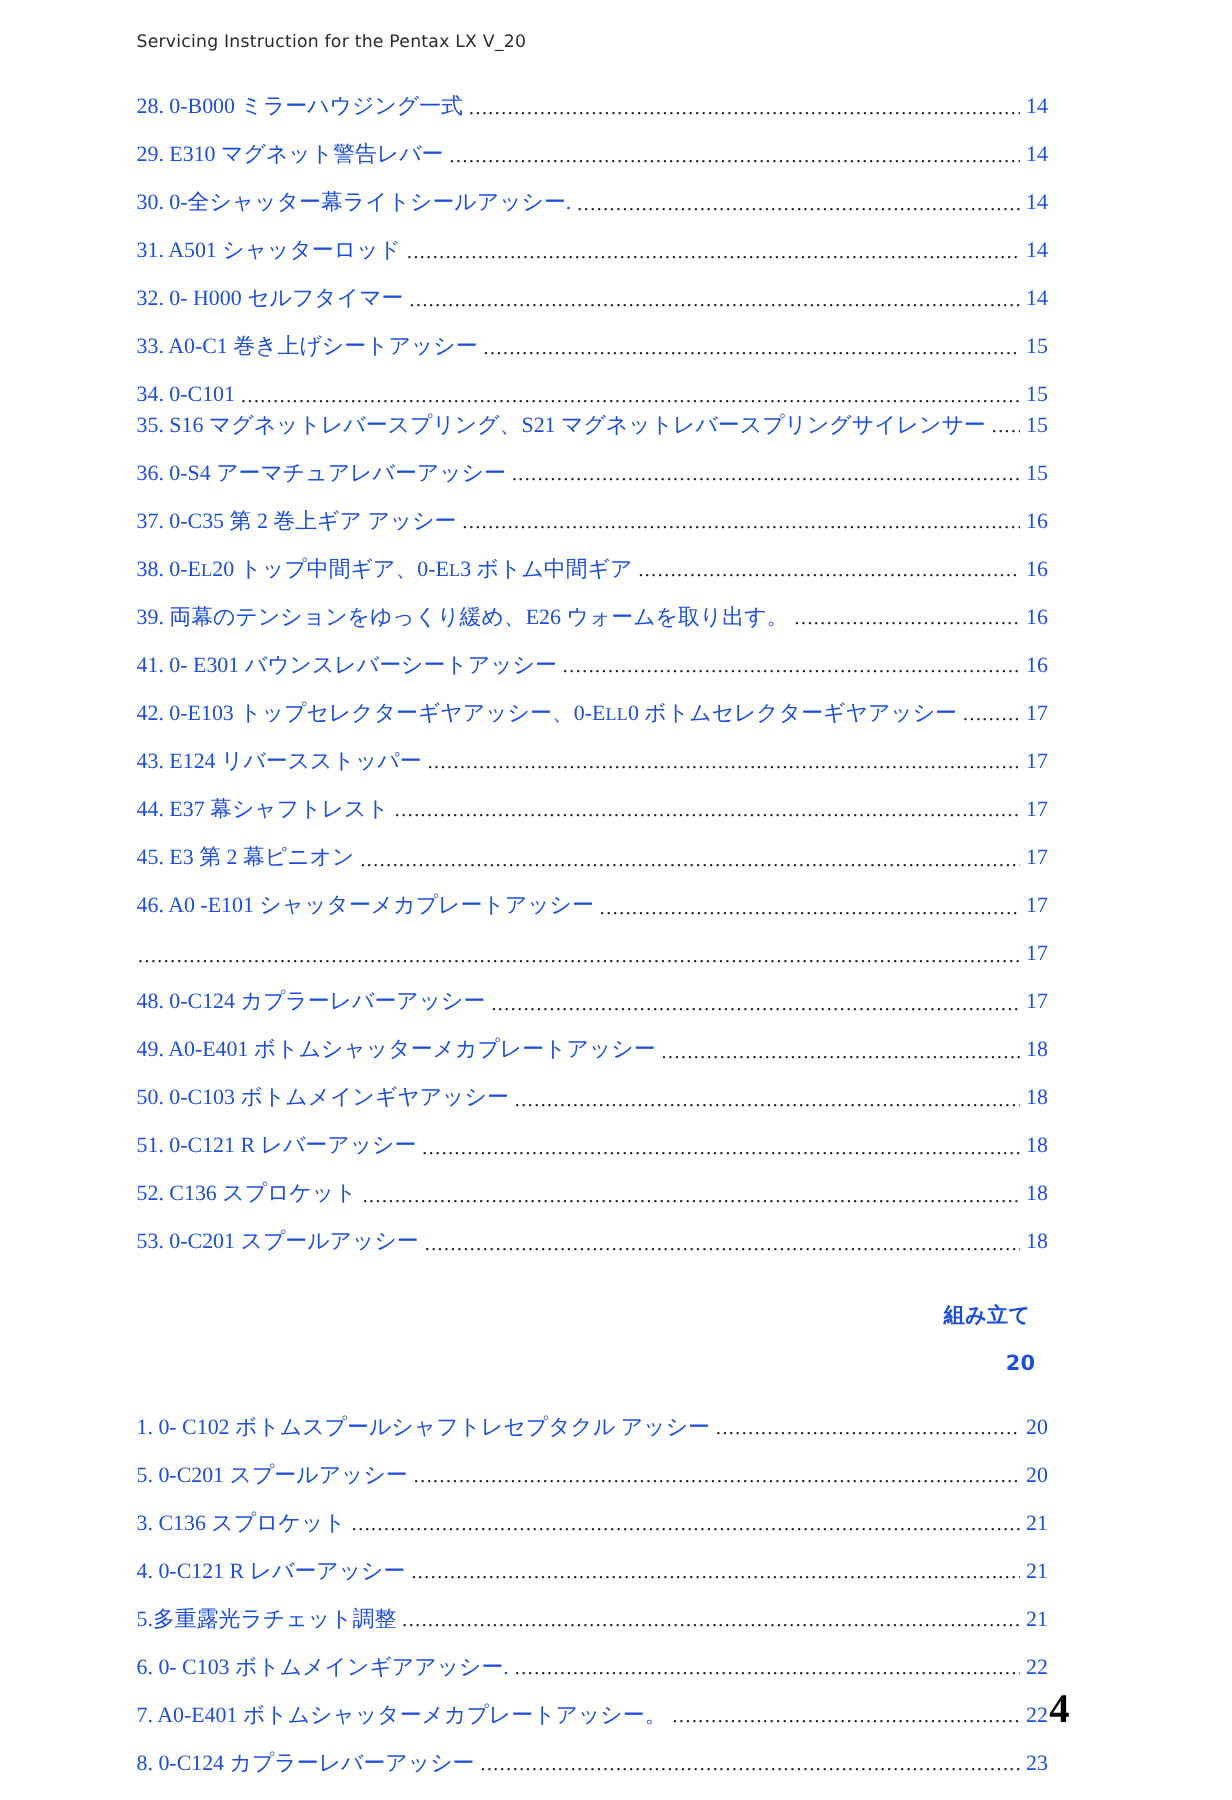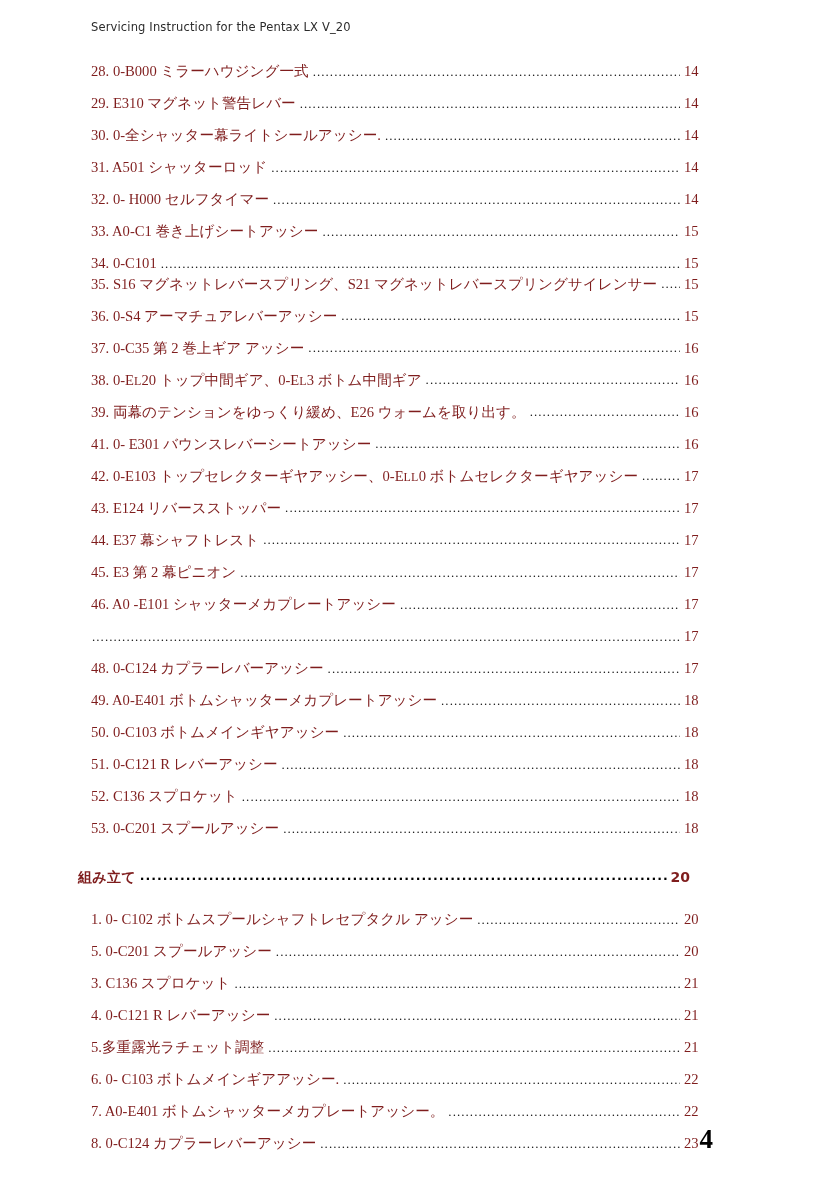--- a/index.html
+++ b/index.html
@@ -43,29 +43,29 @@
     top: 62px;
     width: 612px;
   }
 
   .toc-row {
     display: flex;
     align-items: flex-end;
     width: 100%;
     font-size: 14.6px;
     line-height: 1.32;
-    color: #7f1d1d;
+    color: #1d4ed8;
     white-space: nowrap;
   }
 
   
   .toc-row.gap-normal { margin-top: 12.8px; }
   .toc-row.gap-tight  { margin-top: 1px; }
   .toc-row.gap-none   { margin-top: 0; }
-  .toc-row.gap-head   { margin-top: 29px; }
+  .toc-row.gap-head   { margin-top: 29px; flex-direction: column; }
   .toc-row.gap-afterhead { margin-top: 24px; }
 
   .toc-label {
     flex: 0 0 auto;
     padding-right: 3px;
     font-family: "Liberation Serif", "DejaVu Serif", serif;
   }
   .toc-label .sc {
     font-size: 0.82em;
     letter-spacing: 0.2px;

